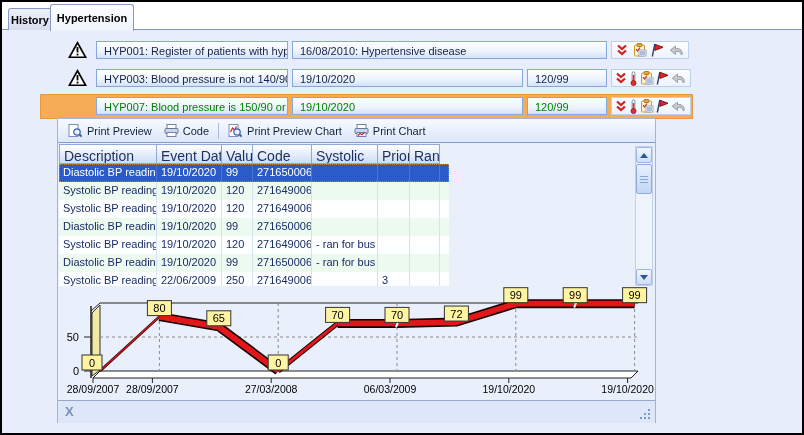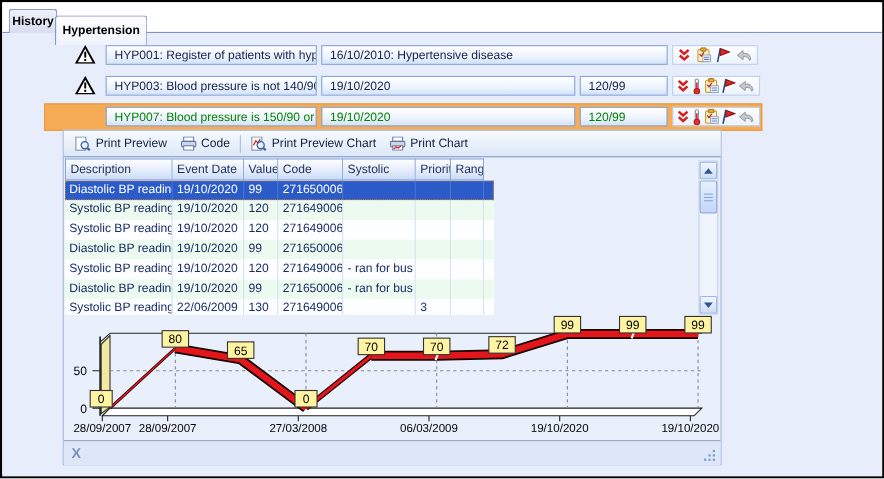--- a/index.html
+++ b/index.html
@@ -5,40 +5,40 @@
   html,body{margin:0;padding:0;background:#fff;}
   *{box-sizing:border-box;}
   .window{position:relative;width:804px;height:435px;background:#fff;border:2px solid #000;
           box-shadow:inset -2px -2px 0 #8e99ad;font-family:"Liberation Sans",sans-serif;overflow:hidden;}
   .abs{position:absolute;}
   
   .tabstrip{left:0;top:0;width:100%;height:28px;background:#fff;border-bottom:1px solid #8394c8;}
   .tab{position:absolute;font-size:11px;font-weight:bold;color:#000;display:flex;align-items:center;justify-content:center;
        border:1px solid #8898c8;border-bottom:none;border-radius:3px 3px 0 0;cursor:default;}
   .tab-inactive{left:6px;top:6px;width:44px;height:22px;background:linear-gradient(#eef1f8,#d7def0);z-index:1;}
-  .tab-active{left:48px;top:12px;width:84px;height:27px;background:linear-gradient(#fdfeff,#eef3fc);z-index:2;}
+  .tab-active{left:48px;top:2px;width:84px;height:27px;background:linear-gradient(#fdfeff,#eef3fc);z-index:2;}
   
   .content{left:0;top:28px;width:800px;height:403px;background:#e7edfb;}
   .warn{width:19px;height:17px;}
   .gfield{height:18px;border:1px solid #87a6de;background:linear-gradient(#ffffff,#eaf2fd 65%,#d2e2f7);
           font-size:11px;color:#15204a;line-height:16px;padding:1px 0 0 7px;white-space:nowrap;overflow:hidden;}
   .gfield.green{color:#008200;}
   .tray{height:18px;border:1px solid #bdd1ef;background:linear-gradient(#fdfeff,#ecf3fd);
         display:flex;align-items:center;gap:2px;padding:0 3px;}
   .hlband{background:#f5ac55;border:1px solid #e8993f;}
   
   .panel{left:55px;top:88px;width:599px;height:305px;background:#e9f0fc;border:1px solid #a3b5d6;}
   .toolbar{left:0;top:0;width:597px;height:24px;background:linear-gradient(#f7fafe,#dce8f8);
            border-bottom:1px solid #7e9ccc;display:flex;align-items:center;padding-left:4px;}
   .tbtn{display:flex;align-items:center;gap:4px;padding:2px 6px;font-size:11px;color:#10203e;cursor:default;}
   .tsep{width:1px;height:16px;background:#a9bdd9;margin:0 3px;}
   
   .thead{left:1px;top:25px;width:381px;height:20px;display:flex;}
   .th{height:20px;background:linear-gradient(#fefeff,#e2ebfa 60%,#cbdcf6);border:1px solid #8fa8d8;
-      border-left:none;font-size:11px;color:#1c2e5e;padding:3px 0 0 4px;white-space:nowrap;overflow:hidden;}
+      border-left:none;font-size:14px;color:#1c2e5e;padding:3px 0 0 4px;white-space:nowrap;overflow:hidden;}
   .th:first-child{border-left:1px solid #8fa8d8;}
   .tbody{left:1px;top:45px;width:390px;height:122px;overflow:hidden;background:#fff;}
   .tr{display:flex;width:390px;height:18px;background:#fdfeff;}
   .tr.alt{background:#edfaf0;}
   .tr.sel{background:#2a5bc9;color:#fff;outline:1px dotted #c08040;outline-offset:-1px;}
   .td{height:18px;font-size:11px;color:#1a2c66;padding:2px 0 0 4px;border-right:1px solid #d5e2f4;
       white-space:nowrap;overflow:hidden;}
   .tr.sel .td{color:#fff;border-right-color:#4a74d4;}
   
   .vscroll{left:577px;top:27px;width:18px;height:140px;background:#eff3fb;border:1px solid #c2d0ea;}
@@ -74,21 +74,21 @@
 
     <div class="abs warn" style="left:66px;top:11px;">
       <svg width="19" height="17" viewBox="0 0 19 17">
           <path d="M9.5 0 L19 17 L0 17 Z" fill="#000"></path>
           <path d="M9.5 3.4 L16.2 15.5 L2.8 15.5 Z" fill="#fff"></path>
           <rect x="8.6" y="6" width="1.8" height="5.4" fill="#000"></rect>
           <rect x="8.6" y="12.6" width="1.8" height="1.9" fill="#000"></rect>
         </svg>
     </div>
     <div class="abs gfield" style="left:94px;top:11px;width:192px;">HYP001: Register of patients with hypertension</div>
-    <div class="abs gfield" style="left:290px;top:11px;width:315px;">16/10/2010: Hypertensive disease</div>
+    <div class="abs gfield" style="left:290px;top:11px;width:315px;">16/08/2010: Hypertensive disease</div>
     <div class="abs tray" style="left:609px;top:11px;width:78px;justify-content:space-around;">
       <span>
           <svg width="12" height="12" viewBox="0 0 12 12" fill="none">
             <path d="M2 1.5 L6 5 L10 1.5" stroke="#d42020" stroke-width="2.3"></path>
             <path d="M2 6.5 L6 10 L10 6.5" stroke="#d42020" stroke-width="2.3"></path>
           </svg>
         </span>
       <span>
           <svg width="14" height="14" viewBox="0 0 14 14">
             <rect x="1.5" y="2" width="10" height="11" rx="1" fill="#fdf3d0" stroke="#c89a30"></rect>
@@ -310,21 +310,21 @@
           <div class="td" style="width:65px">19/10/2020</div>
           <div class="td" style="width:31px">99</div>
           <div class="td" style="width:59px">271650006</div>
           <div class="td" style="width:66px">- ran for bus</div>
           <div class="td" style="width:32px"></div>
           <div class="td" style="width:30px"></div>
         </div>
         <div class="tr">
           <div class="td" style="width:98px">Systolic BP reading</div>
           <div class="td" style="width:65px">22/06/2009</div>
-          <div class="td" style="width:31px">130</div>
+          <div class="td" style="width:31px">250</div>
           <div class="td" style="width:59px">271649006</div>
           <div class="td" style="width:66px"></div>
           <div class="td" style="width:32px">3</div>
           <div class="td" style="width:30px"></div>
         </div>
       </div>
 
       <div class="abs vscroll">
         <div class="sbtn" style="top:0;">
             <span class="sarrow-up"></span>

